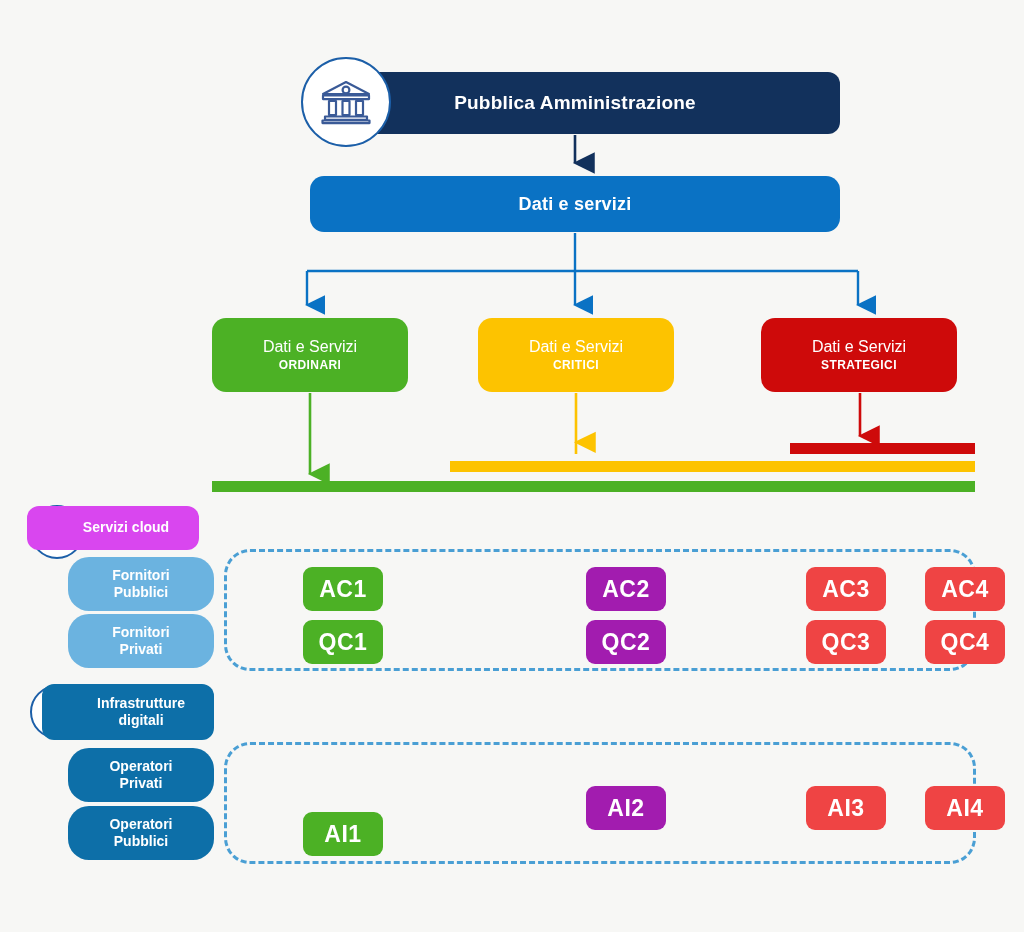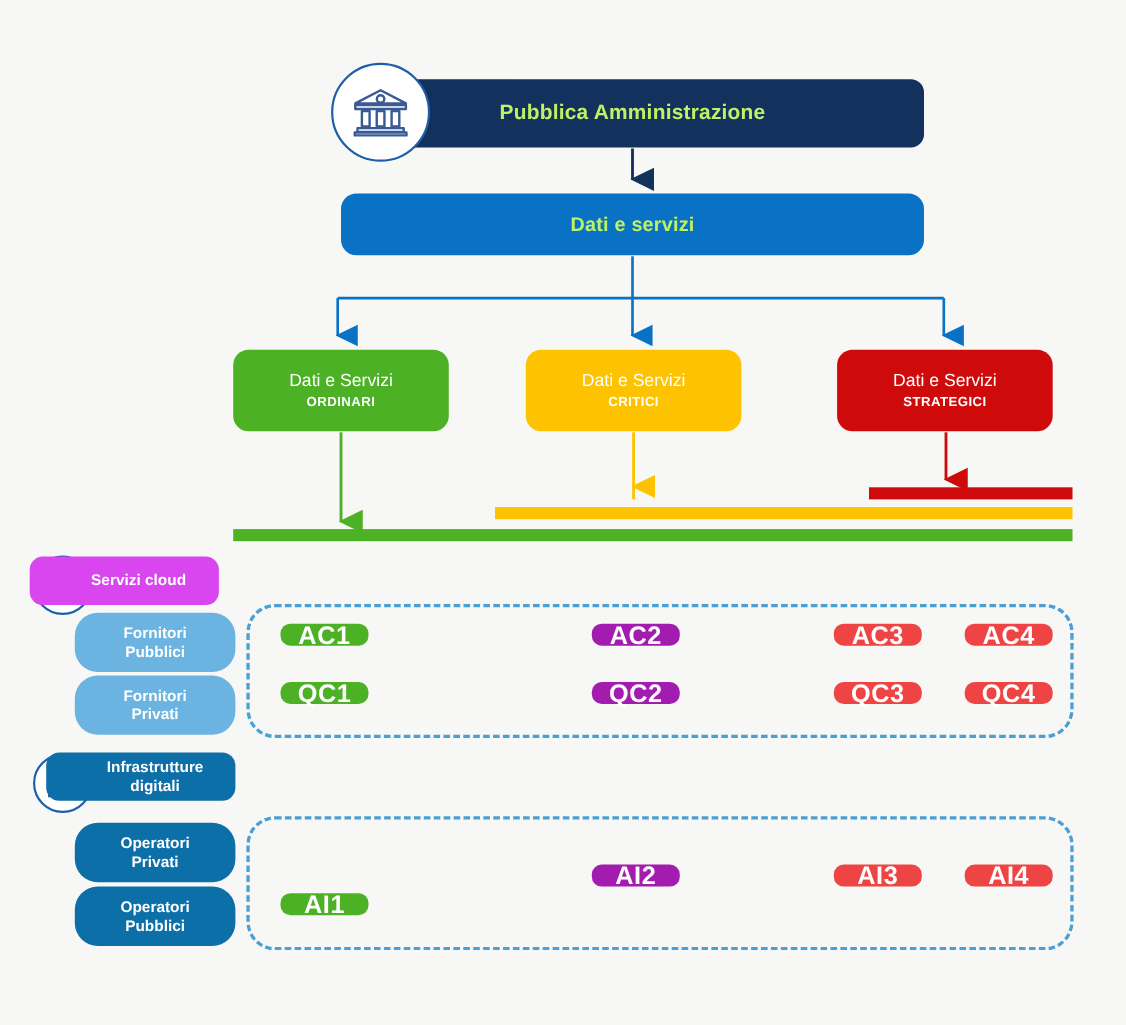--- a/index.html
+++ b/index.html
@@ -19,21 +19,21 @@
     background: #f7f7f5;
     overflow: hidden;
   }
 
   
   .pill {
     position: absolute;
     display: flex;
     align-items: center;
     justify-content: center;
-    color: #bef264;
+    color: #ffffff;
     font-weight: bold;
     letter-spacing: .2px;
     box-sizing: border-box;
     text-align: right;
   }
   #pa-box {
     left: 310px; top: 72px; width: 530px; height: 62px;
     background: #12315c;
     border-radius: 12px;
     font-size: 19px;
@@ -110,21 +110,21 @@
     font-size: 14px;
     line-height: 1.25;
     text-align: center;
     box-sizing: border-box;
   }
   
   #cloud-head { left: 27px;  top: 506px; width: 172px; height: 44px; background: #d946ef; }
   #cloud-sub-1{ left: 68px;  top: 557px; width: 146px; height: 54px; background: #6bb3e0; }
   #cloud-sub-2{ left: 68px;  top: 614px; width: 146px; height: 54px; background: #6bb3e0; }
   
-  #infra-head { left: 42px;  top: 684px; width: 172px; height: 44px; background: #0d6fa8; }
+  #infra-head { left: 42px;  top: 684px; width: 172px; height: 56px; background: #0d6fa8; }
   #infra-sub-1{ left: 68px;  top: 748px; width: 146px; height: 54px; background: #0d6fa8; }
   #infra-sub-2{ left: 68px;  top: 806px; width: 146px; height: 54px; background: #0d6fa8; }
 
   
   .dashed-box {
     position: absolute;
     border: 3px dashed #4a9fd4;
     border-radius: 26px;
     box-sizing: border-box;
     background: transparent;
@@ -137,22 +137,23 @@
     position: absolute;
     border-radius: 9px;
     display: flex;
     align-items: center;
     justify-content: center;
     color: #ffffff;
     font-weight: bold;
     font-size: 23px;
     letter-spacing: .5px;
     box-sizing: border-box;
-    height: 20px;
+    height: 44px;
     width: 80px;
+    margin-left: 48px;
   }
   .b-green  { background: #4cb125; }
   .b-yellow { background: #a21caf; }
   .b-red    { background: #ef4444; }
 
   
   #wires { position: absolute; left: 0; top: 0; width: 1024px; height: 932px; pointer-events: none; }
 </style>
 </head>
 <body>

